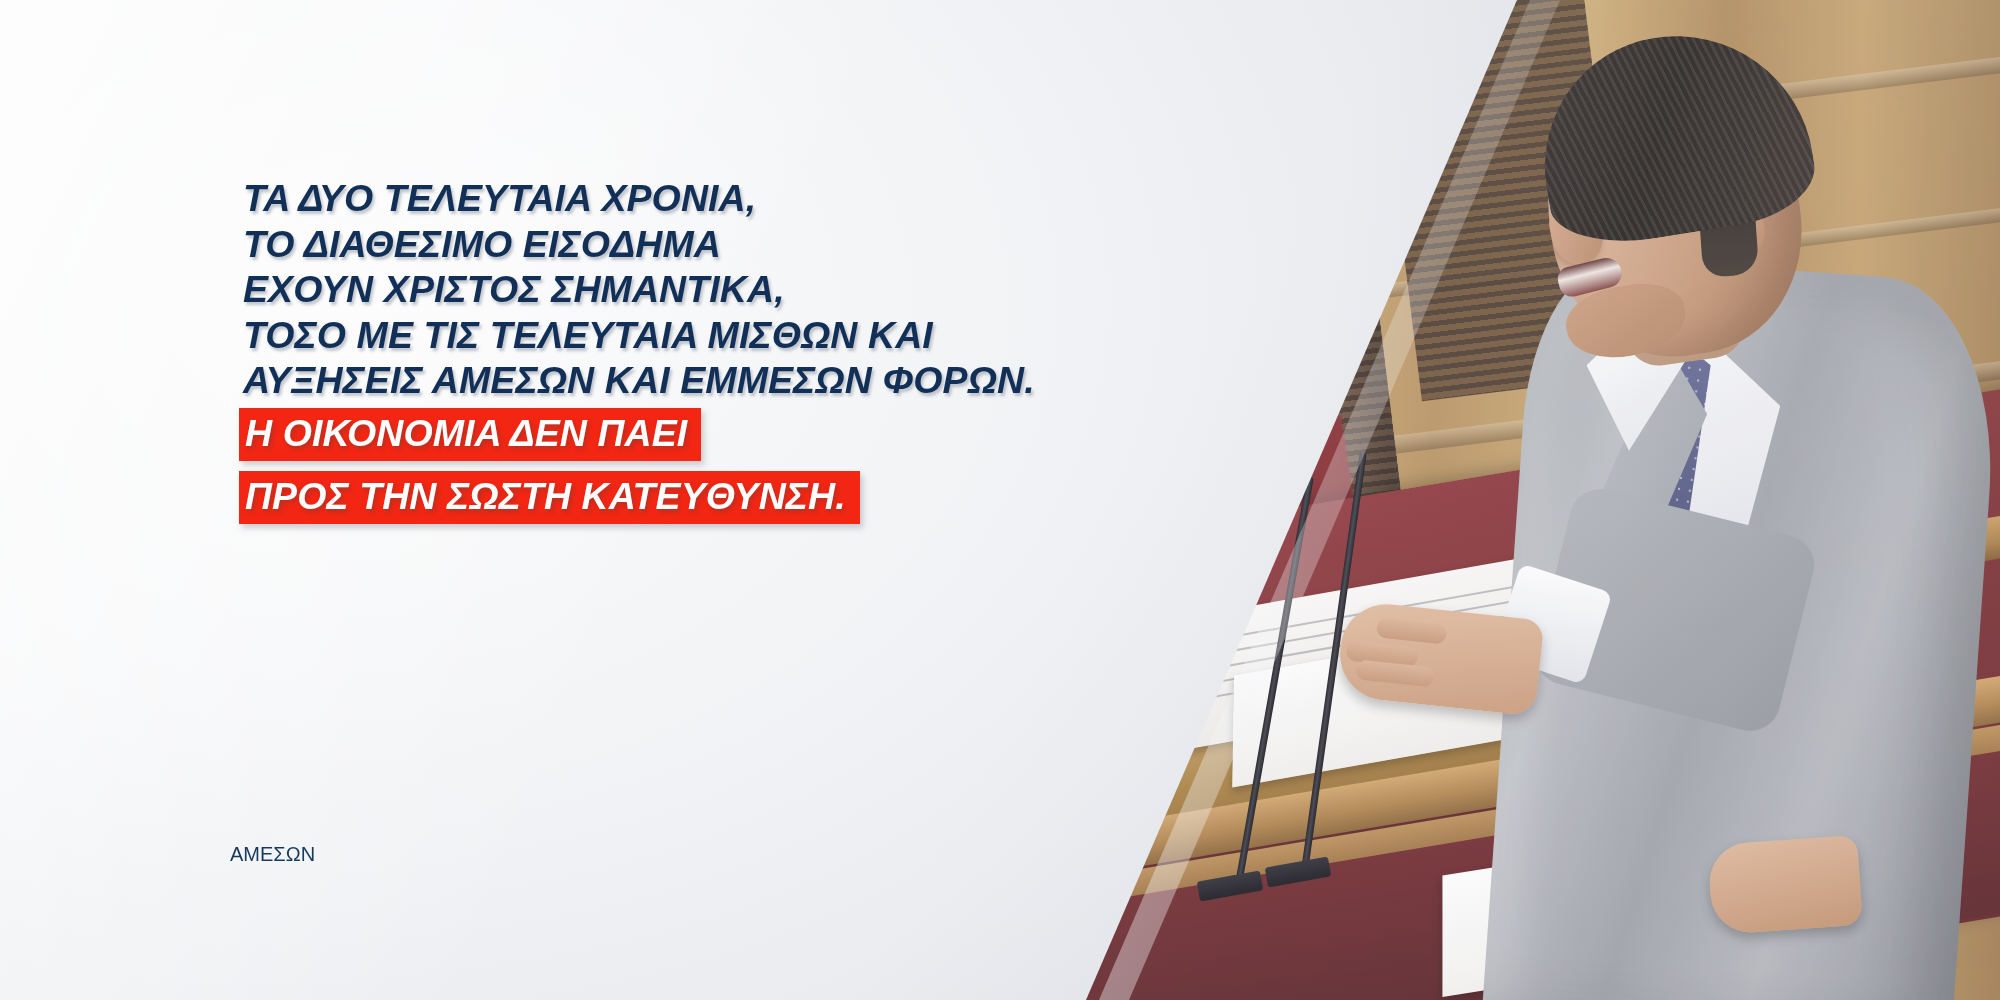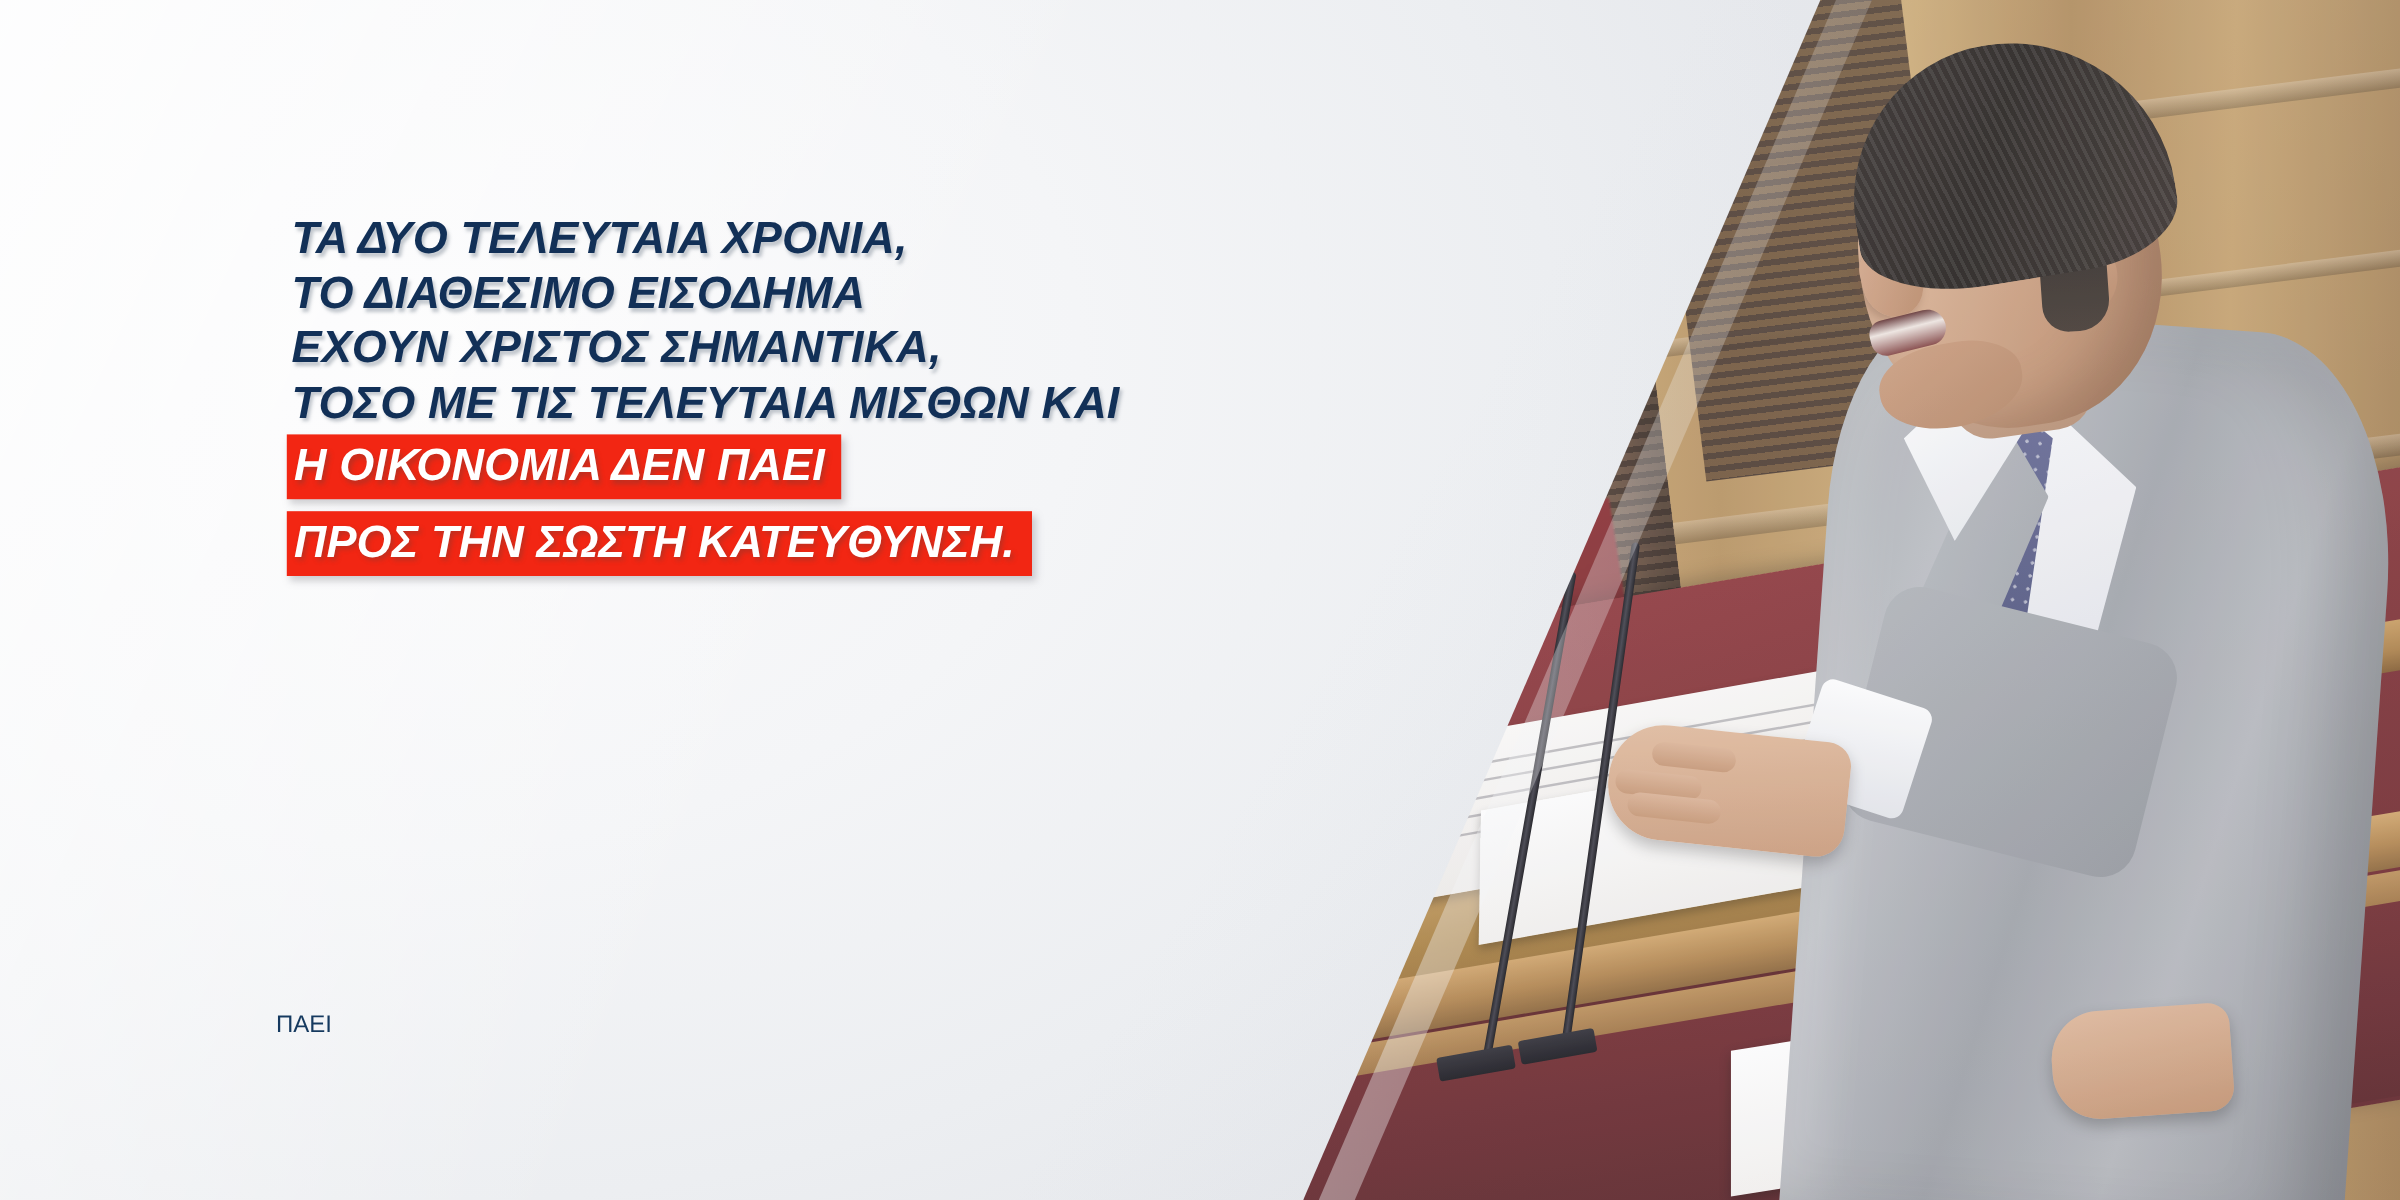--- a/index.html
+++ b/index.html
@@ -436,25 +436,26 @@
     <div id="grade2"></div>
   </div>
 
   <div id="seam"></div>
 
   <div id="quote">
     <div class="qline">ΤΑ ΔΥΟ ΤΕΛΕΥΤΑΙΑ ΧΡΟΝΙΑ,</div>
     <div class="qline">ΤΟ ΔΙΑΘΕΣΙΜΟ ΕΙΣΟΔΗΜΑ</div>
     <div class="qline">ΕΧΟΥΝ ΧΡΙΣΤΟΣ ΣΗΜΑΝΤΙΚΑ,</div>
     <div class="qline">ΤΟΣΟ ΜΕ ΤΙΣ ΤΕΛΕΥΤΑΙΑ ΜΙΣΘΩΝ ΚΑΙ</div>
+    <div class="qline">ΑΥΞΗΣΕΙΣ ΑΜΕΣΩΝ ΚΑΙ ΕΜΜΕΣΩΝ ΦΟΡΩΝ.</div>
     <div class="hlrow">
       <span class="qline hl">Η ΟΙΚΟΝΟΜΙΑ ΔΕΝ ΠΑΕΙ</span>
     </div>
     <div class="hlrow">
       <span class="qline hl">ΠΡΟΣ ΤΗΝ ΣΩΣΤΗ ΚΑΤΕΥΘΥΝΣΗ.</span>
     </div>
   </div>
 
   <div id="attrib">
-    <div class="attribLine">ΠΑΕΙ</div>
+    <div class="attribLine">ΑΜΕΣΩΝ</div>
   </div>
 
 </div>
 
 </body></html>

